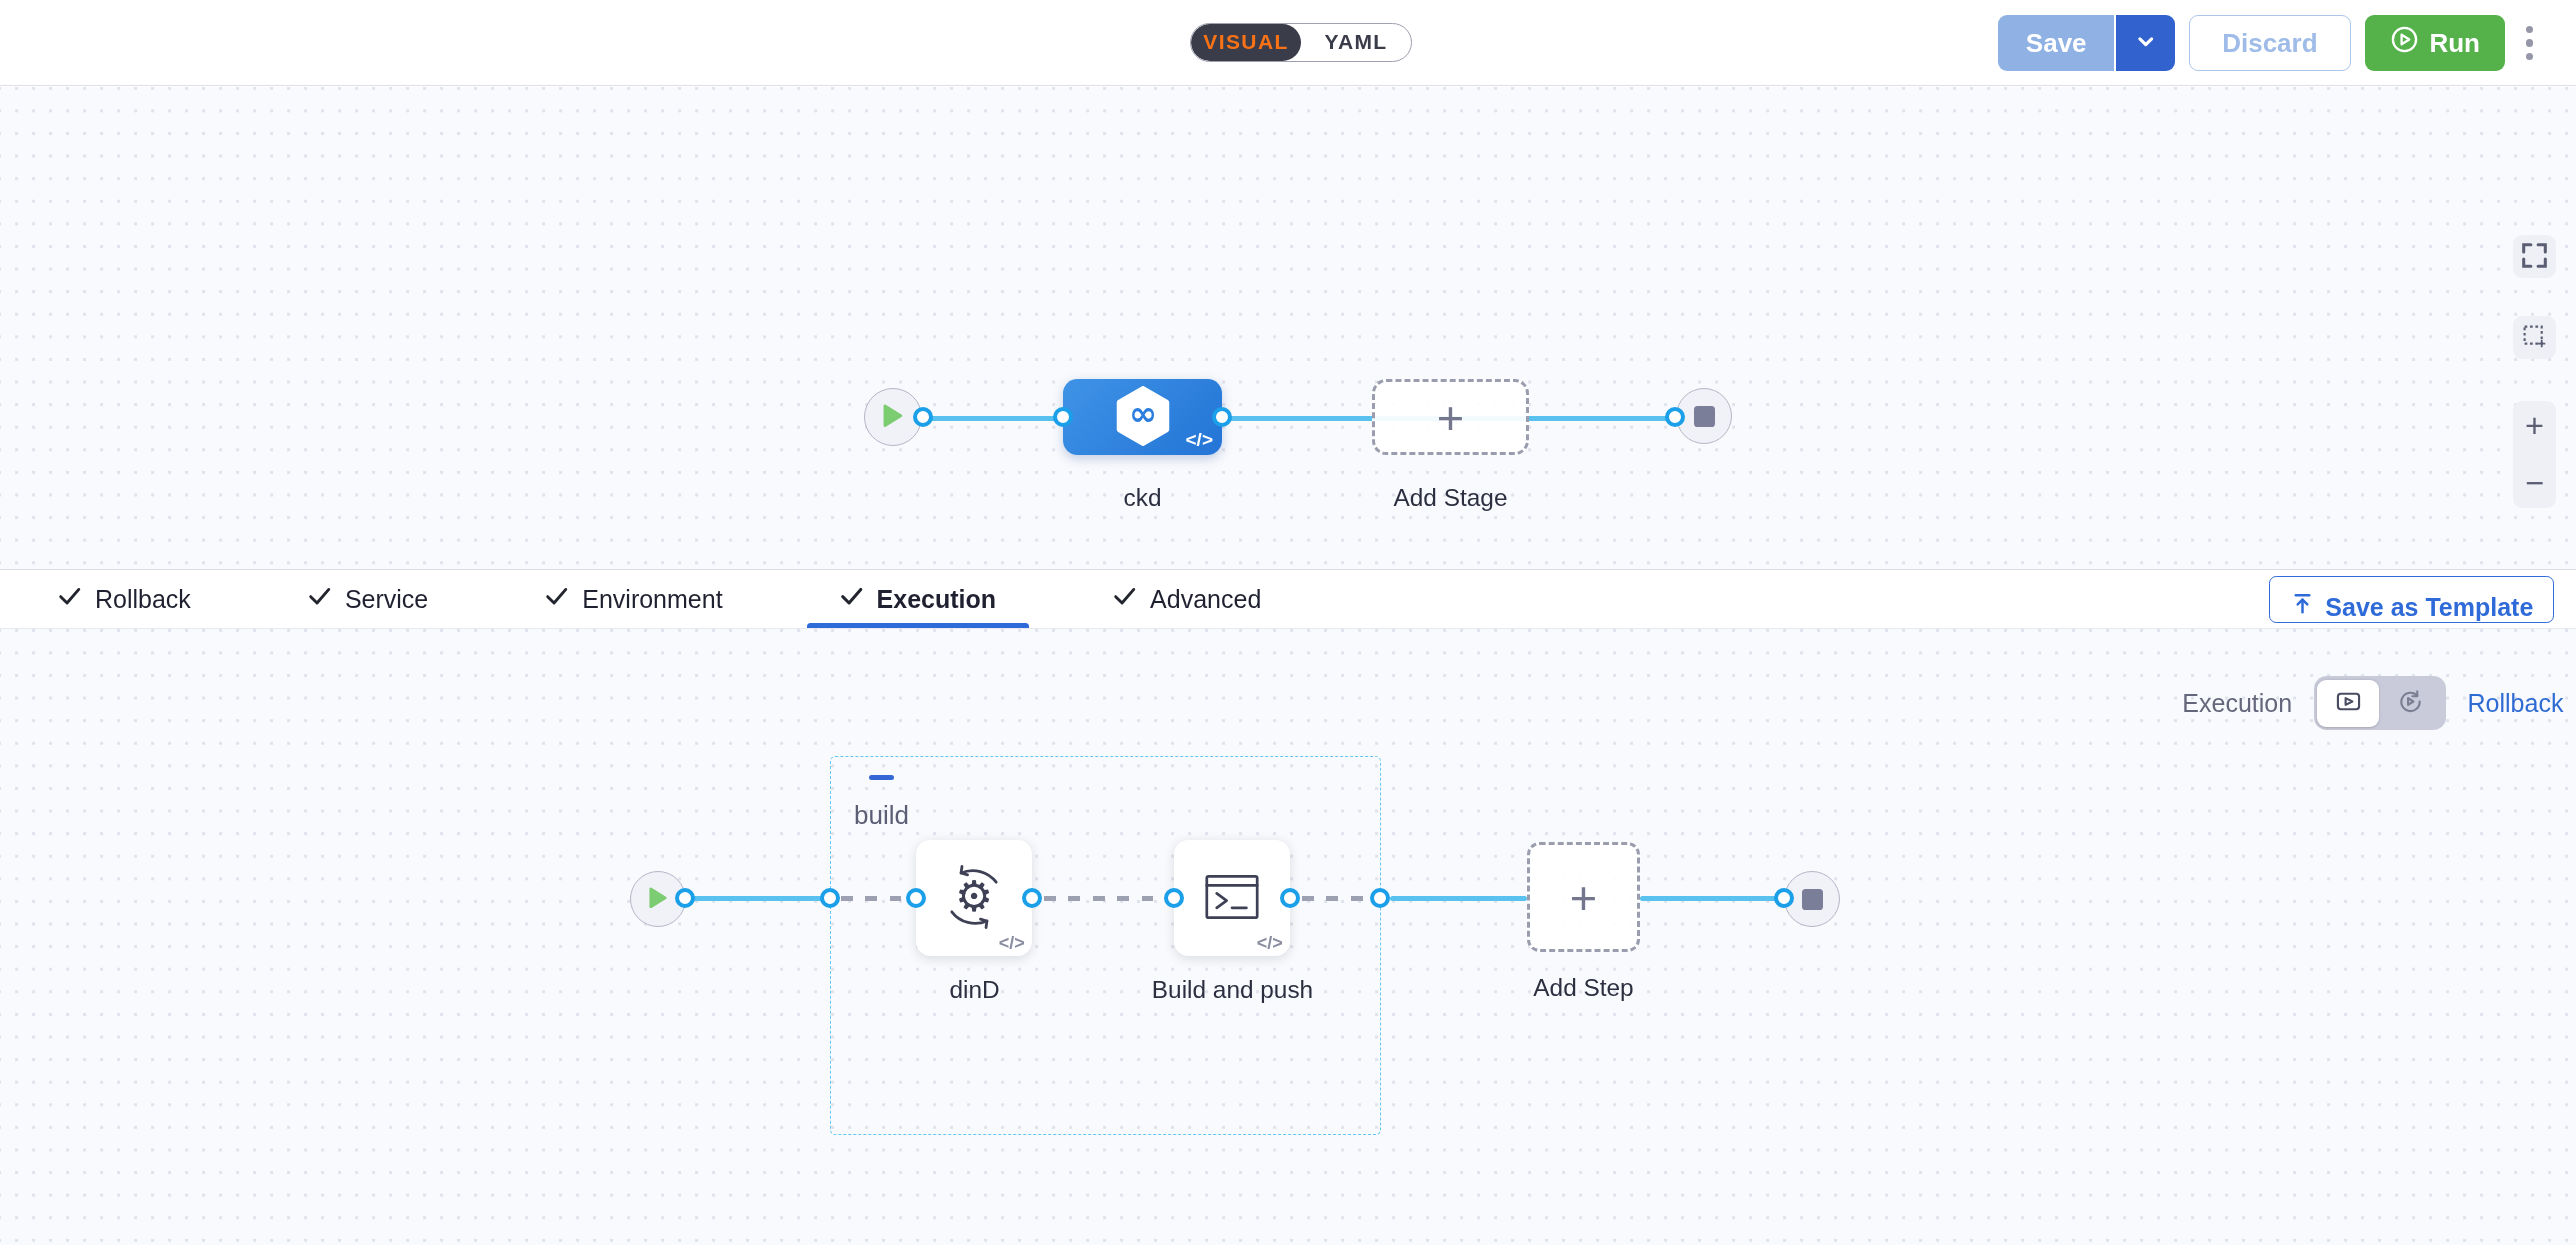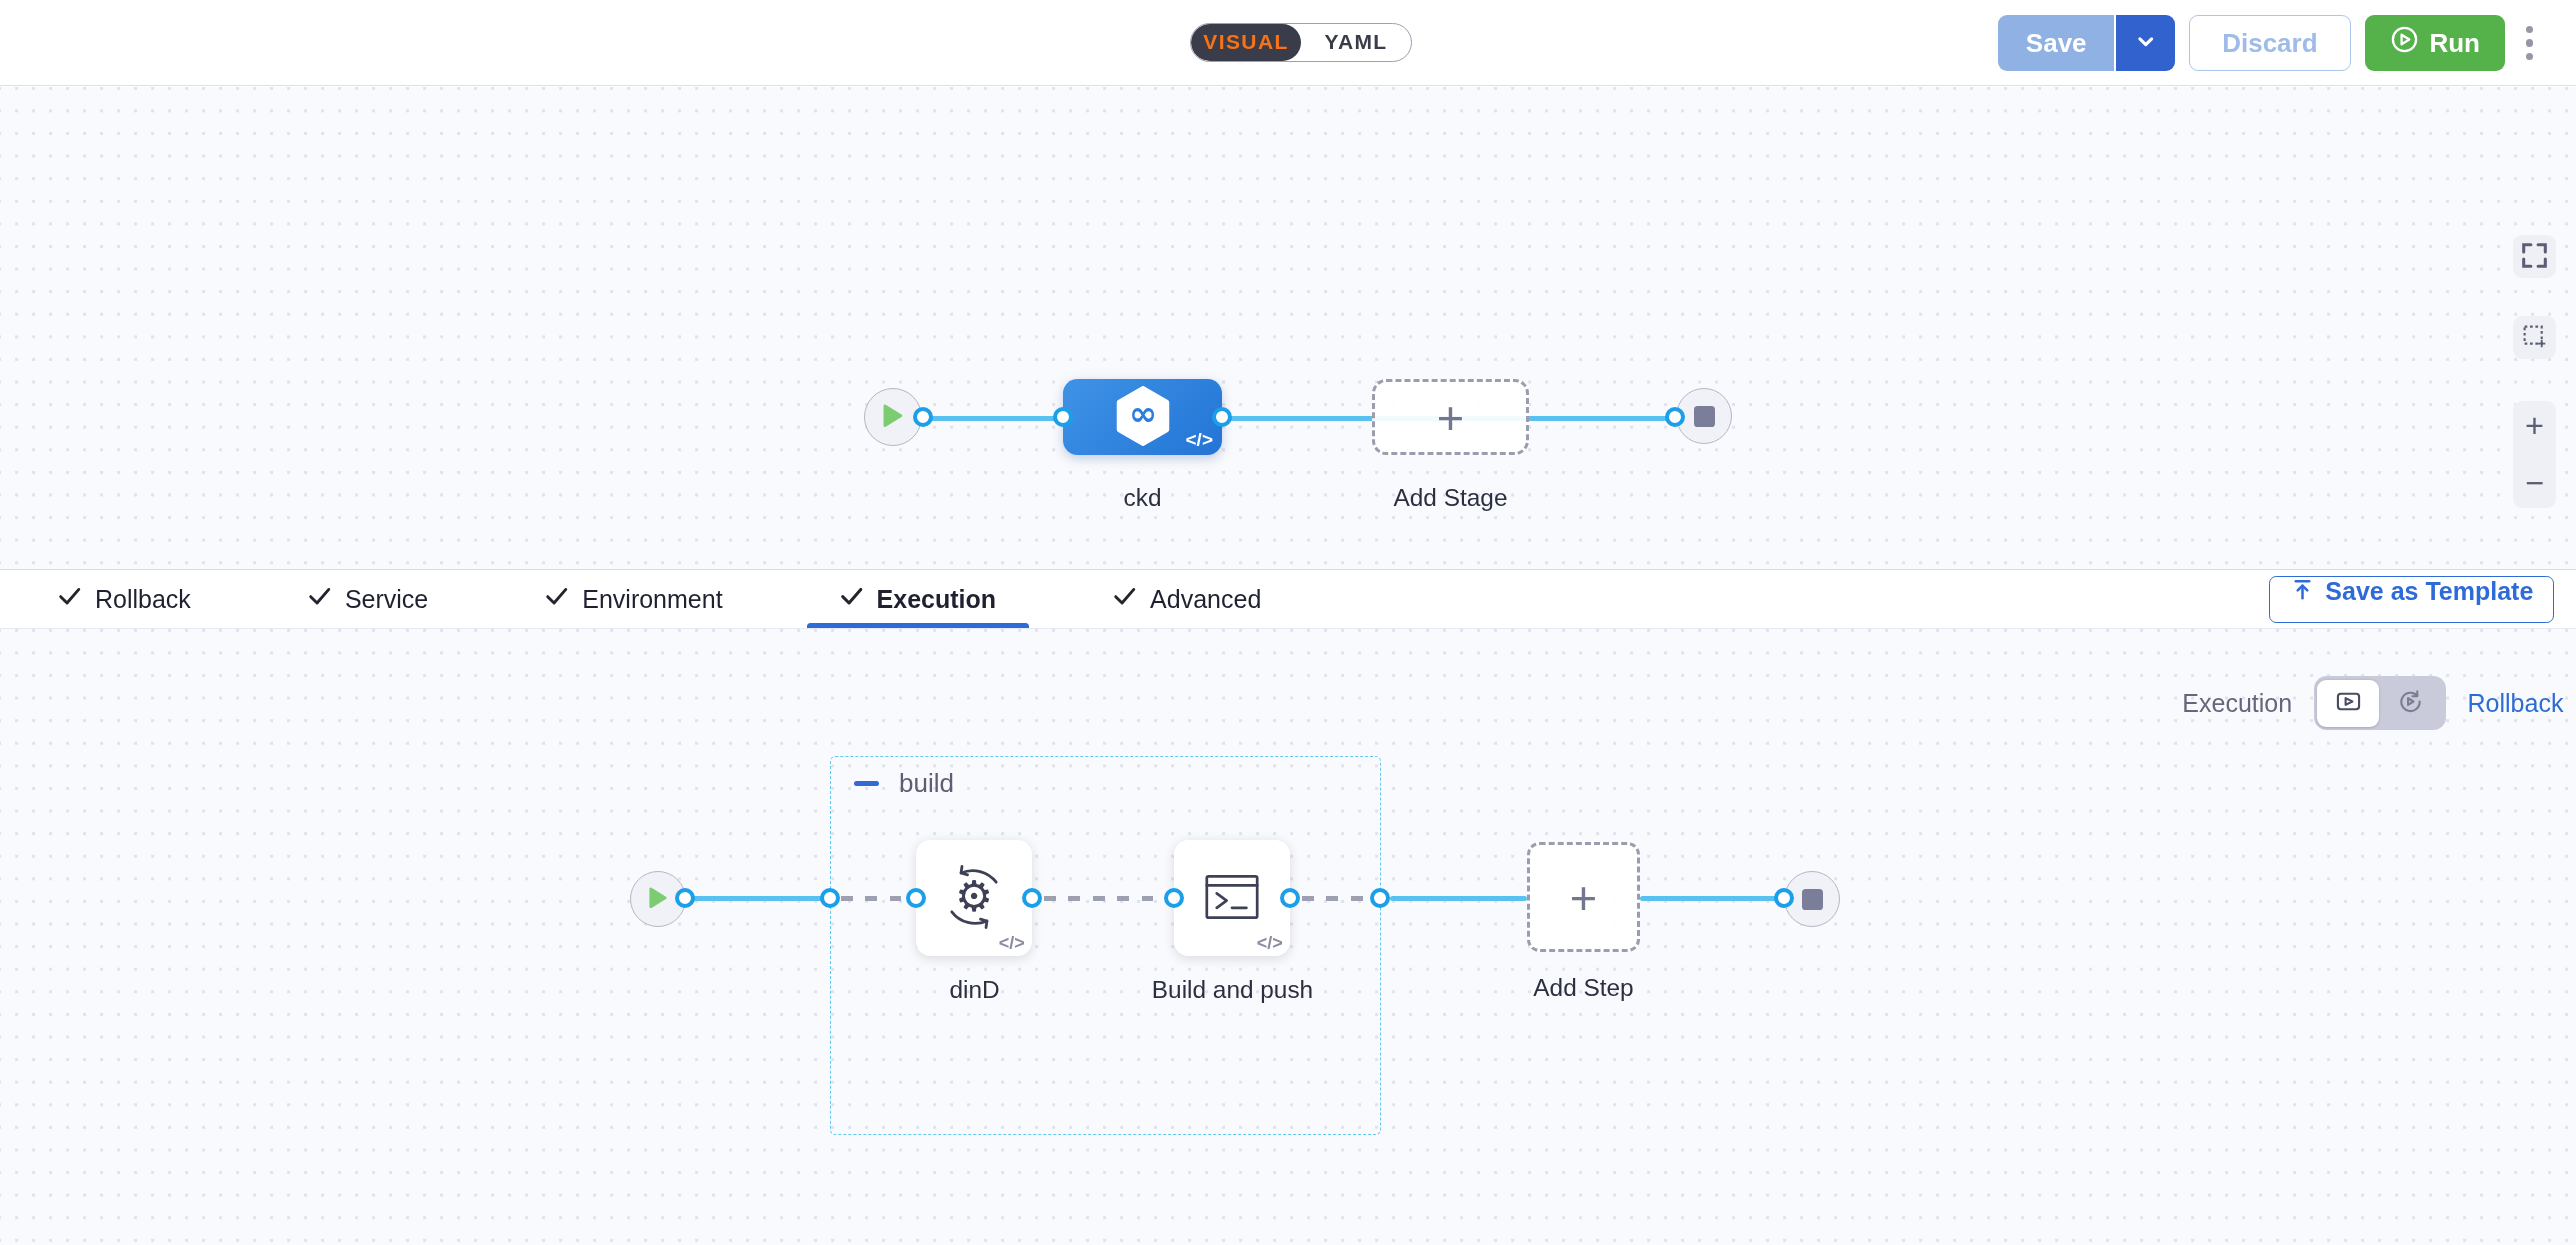--- a/index.html
+++ b/index.html
@@ -75,21 +75,21 @@
   .tabbar { position:absolute; top:569px; left:0; width:2576px; height:60px; background:#fff;
             border-top:0.9px solid #d8dae4; border-bottom:0.9px solid #e8e9f0; display:flex; align-items:center;
             padding-left:58px; z-index:20; }
   .tabs { display:flex; gap:117px; height:100%; align-items:center; }
   .tab { position:relative; height:100%; display:flex; align-items:center; gap:13.5px; font-size:25px;
          color:#1f2130; cursor:pointer; }
   .tab.active { font-weight:700; }
   .tab.active::after { content:""; position:absolute; left:-32.5px; right:-32.5px; bottom:0; height:5.4px;
                        background:#2f6bd8; border-radius:3.6px 3.6px 0 0; }
   .btn-template { position:absolute; right:21.7px; top:6.3px; height:47px; border:1.8px solid #2f6bd8; border-radius:7.2px;
-                  background:#fff; color:#2f6bd8; font-size:25px; font-weight:600; display:flex; align-items:flex-start;
+                  background:#fff; color:#2f6bd8; font-size:25px; font-weight:600; display:flex; align-items:flex-end;
                   gap:10.8px; padding:0 20px; cursor:pointer; }
 
   
   .exec-mode-row { position:absolute; top:47px; right:12.6px; display:flex; align-items:center; gap:21.7px; z-index:10; }
   .exec-mode-label { font-size:25px; color:#64677c; }
   .exec-toggle { width:132px; height:54px; border-radius:12.6px; background:#c9cbda; display:flex; align-items:center; padding:3.6px; }
   .exec-toggle .t-seg { width:62px; height:47px; display:flex; align-items:center; justify-content:center;
                         border-radius:9px; cursor:pointer; }
   .exec-toggle .t-seg.active { background:#fff; box-shadow:0 0.9px 2.7px rgba(0,0,0,.18); }
   .rollback-link { font-size:25px; color:#2e6bd3; cursor:pointer; }
@@ -274,21 +274,21 @@
             <polyline points="21,3.5 21,8.5 16,8.5"></polyline>
             <polygon points="11.5,10.5 17,14 11.5,17.5"></polygon>
           </svg>
         </span>
       </div>
     </div>
     <span class="rollback-link">Rollback</span>
   </div>
 
   <div class="step-group"></div>
-  <div class="group-head" style="left:854px; top:139px; position:absolute; z-index:4;">
+  <div class="group-head" style="left:854px; top:146px; position:absolute; z-index:4;flex-direction:column;">
     <span class="collapse-minus"></span>
     <span class="group-label">build</span>
   </div>
 
   <div class="term-node" style="left:630px; top:242px; width:56px; height:56px;">
     <span>
       <svg width="20" height="21.7" viewBox="0 0 20 24">
           <polygon points="2,2 18,12 2,22" fill="#7ccc72" stroke="#7ccc72" stroke-width="3" stroke-linejoin="round"></polygon>
         </svg>
     </span>

